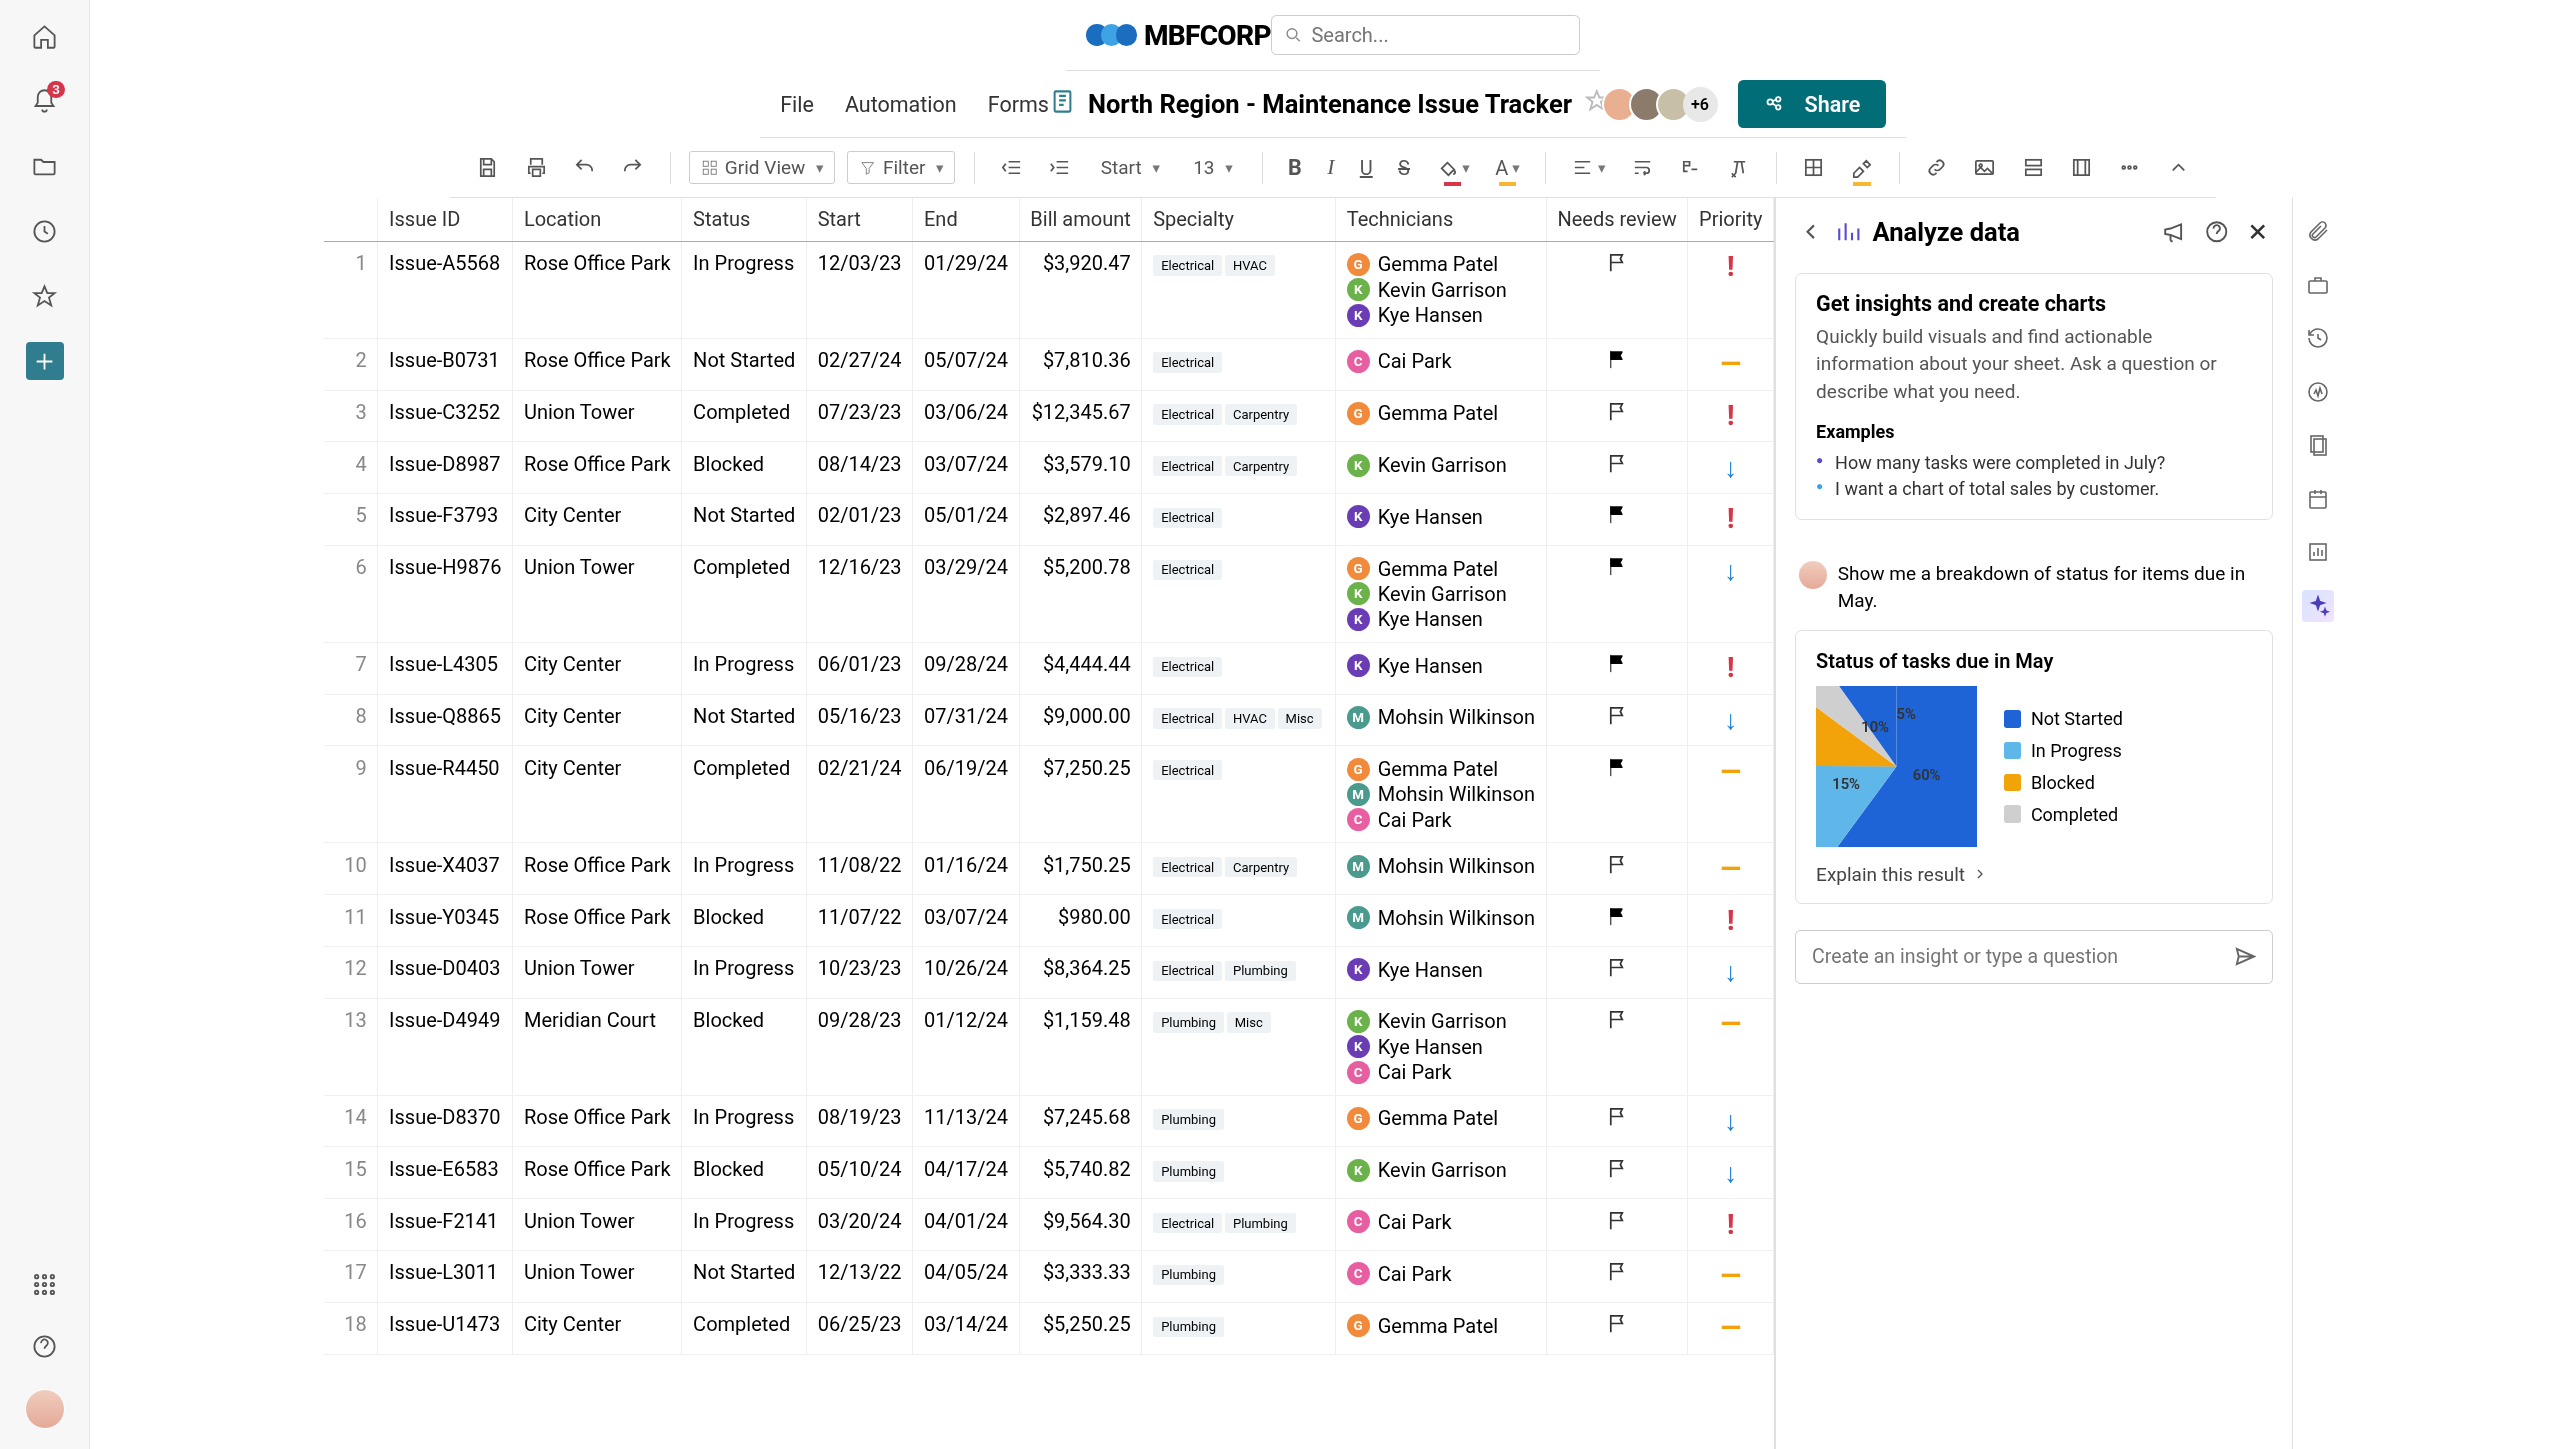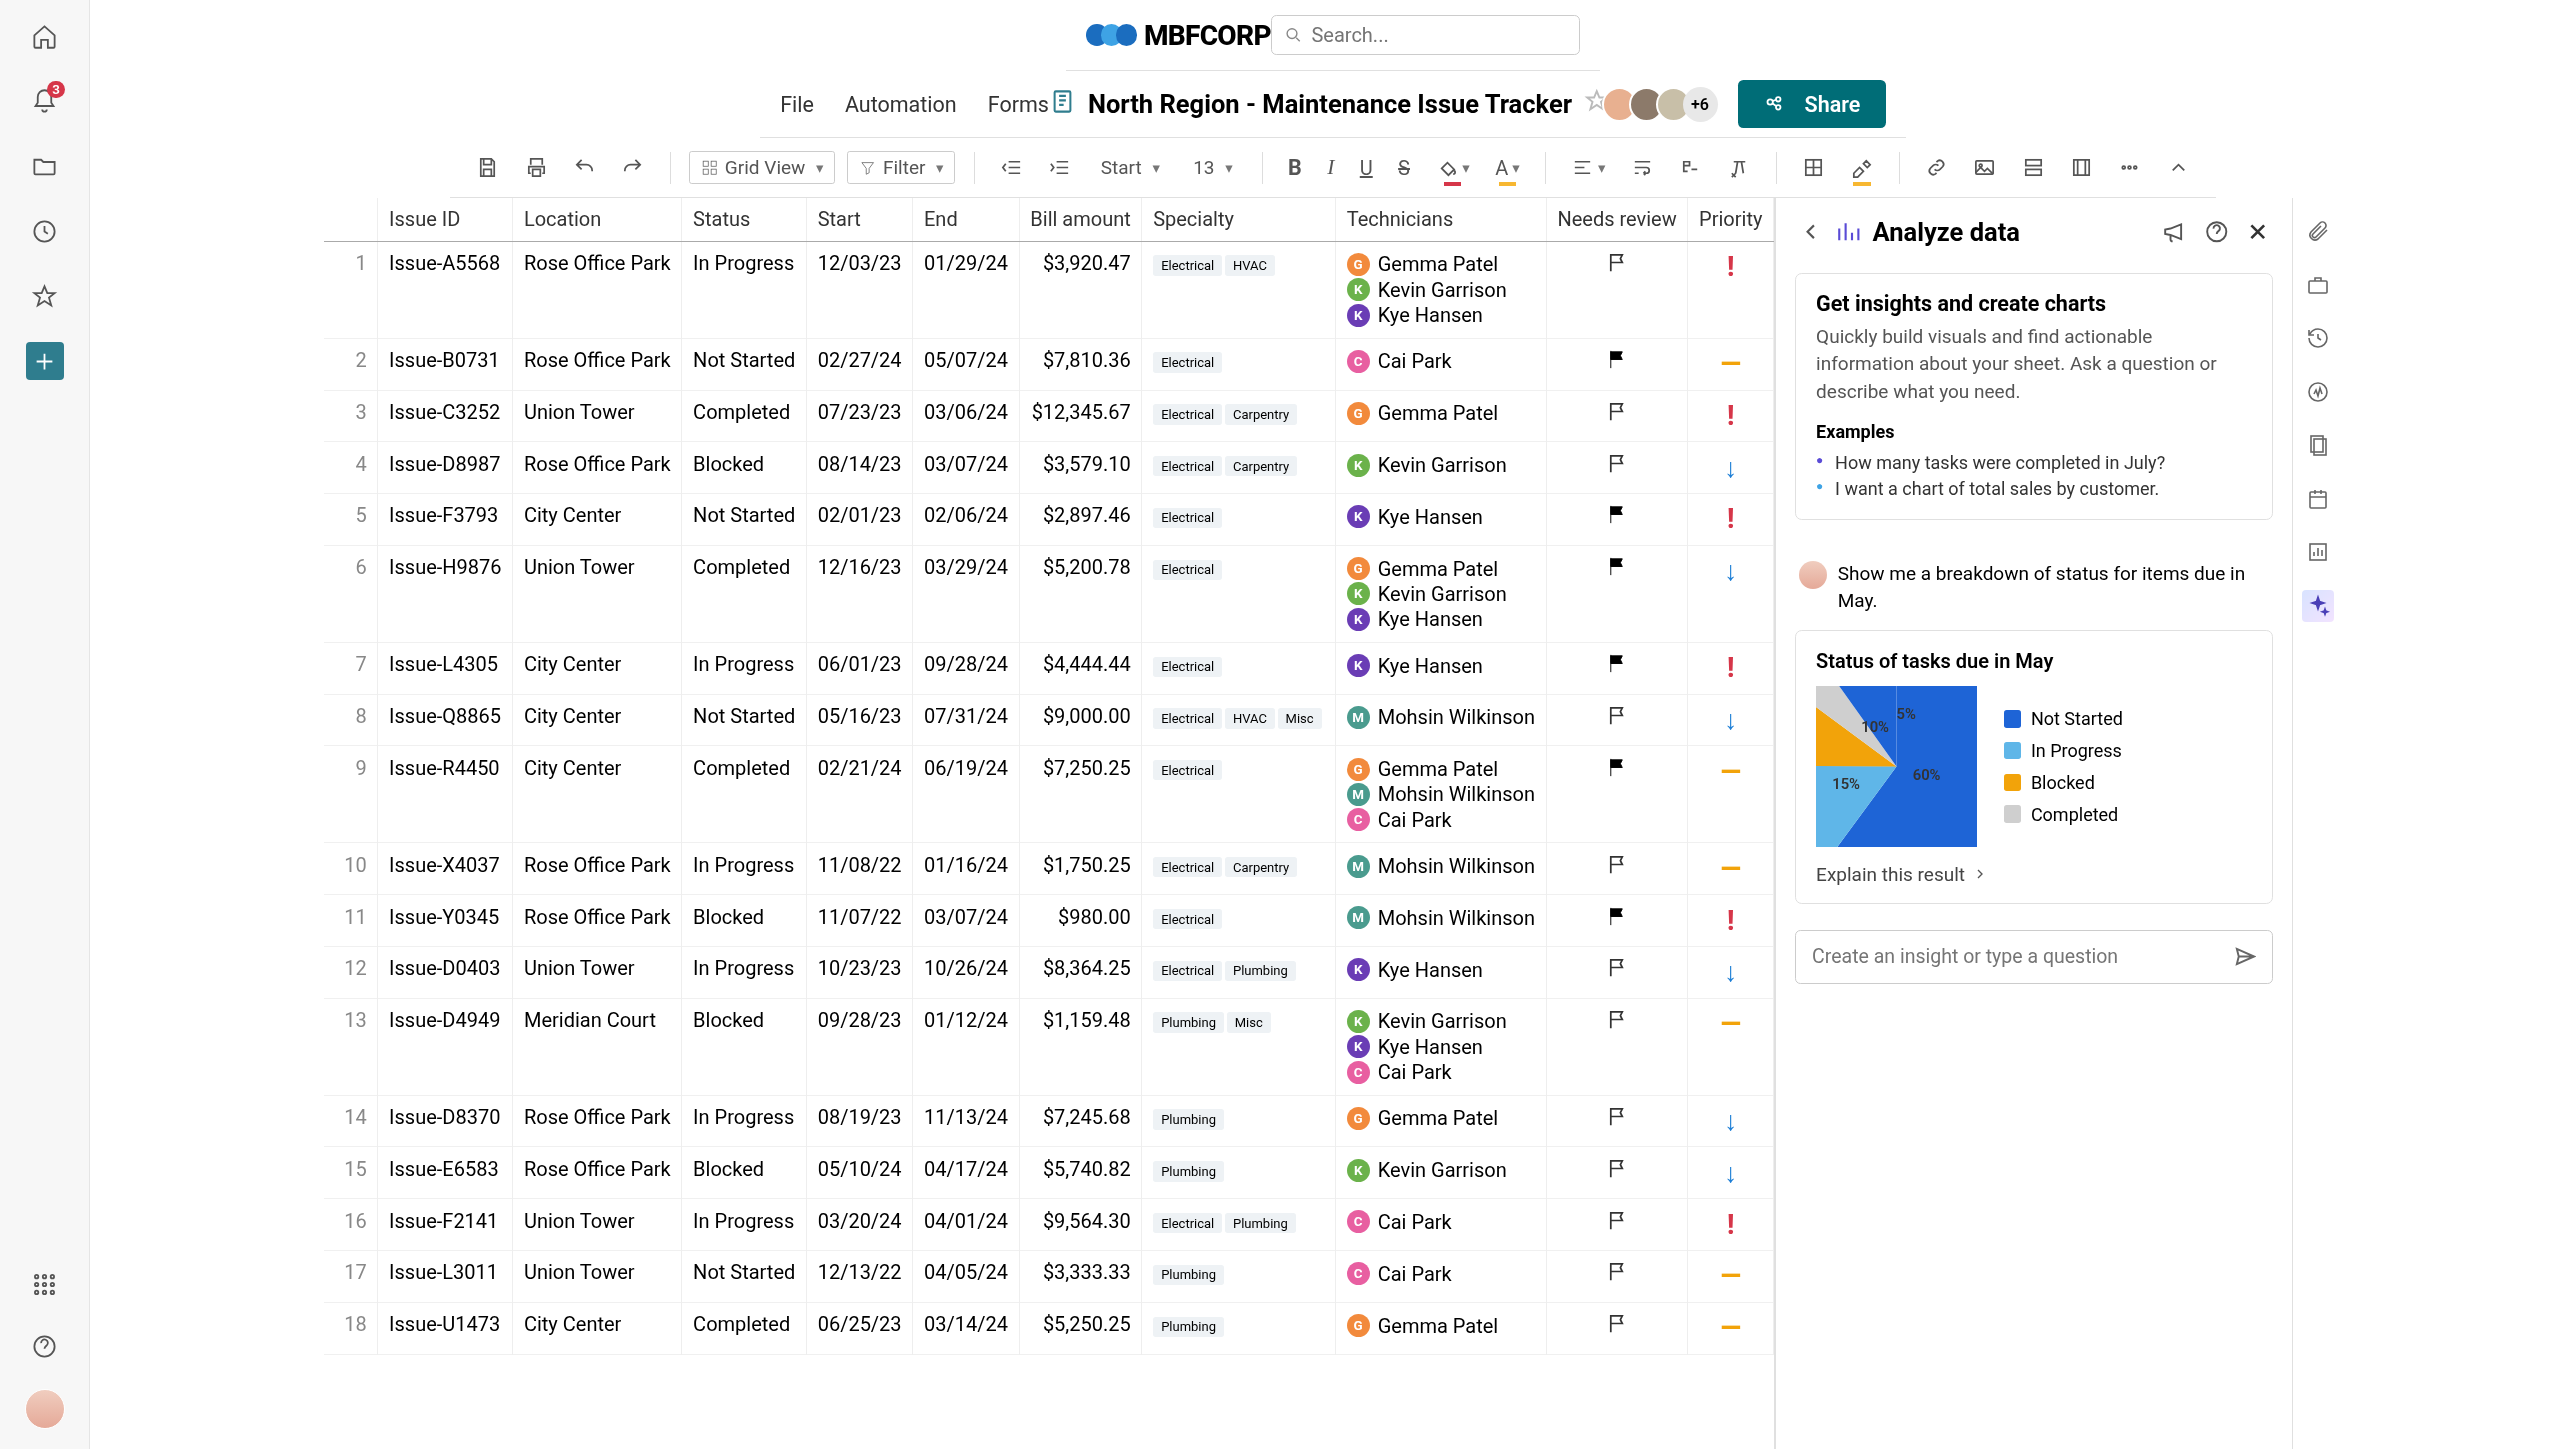--- a/index.html
+++ b/index.html
@@ -454,21 +454,21 @@
                     <path d="M5 3v18M5 4h12l-2 4 2 4H5"></path>
                   </svg></span></td>
               <td class="col-pri"><span class="pri low">↓</span></td>
             </tr>
             <tr>
               <td>5</td>
               <td>Issue-F3793</td>
               <td>City Center</td>
               <td>Not Started</td>
               <td>02/01/23</td>
-              <td>02/06/24</td>
+              <td>05/01/24</td>
               <td class="amount">$2,897.46</td>
               <td><span class="pill">Electrical</span></td>
               <td>
                 <div class="tech"><span class="tav" style="background:#6a3db5">K</span>Kye Hansen</div>
               </td>
               <td class="col-needs"><span class="flag-fill"><svg viewBox="0 0 24 24">
                     <path d="M5 3v18M5 4h12l-2 4 2 4H5z"></path>
                   </svg></span></td>
               <td class="col-pri"><span class="pri high">!</span></td>
             </tr>

